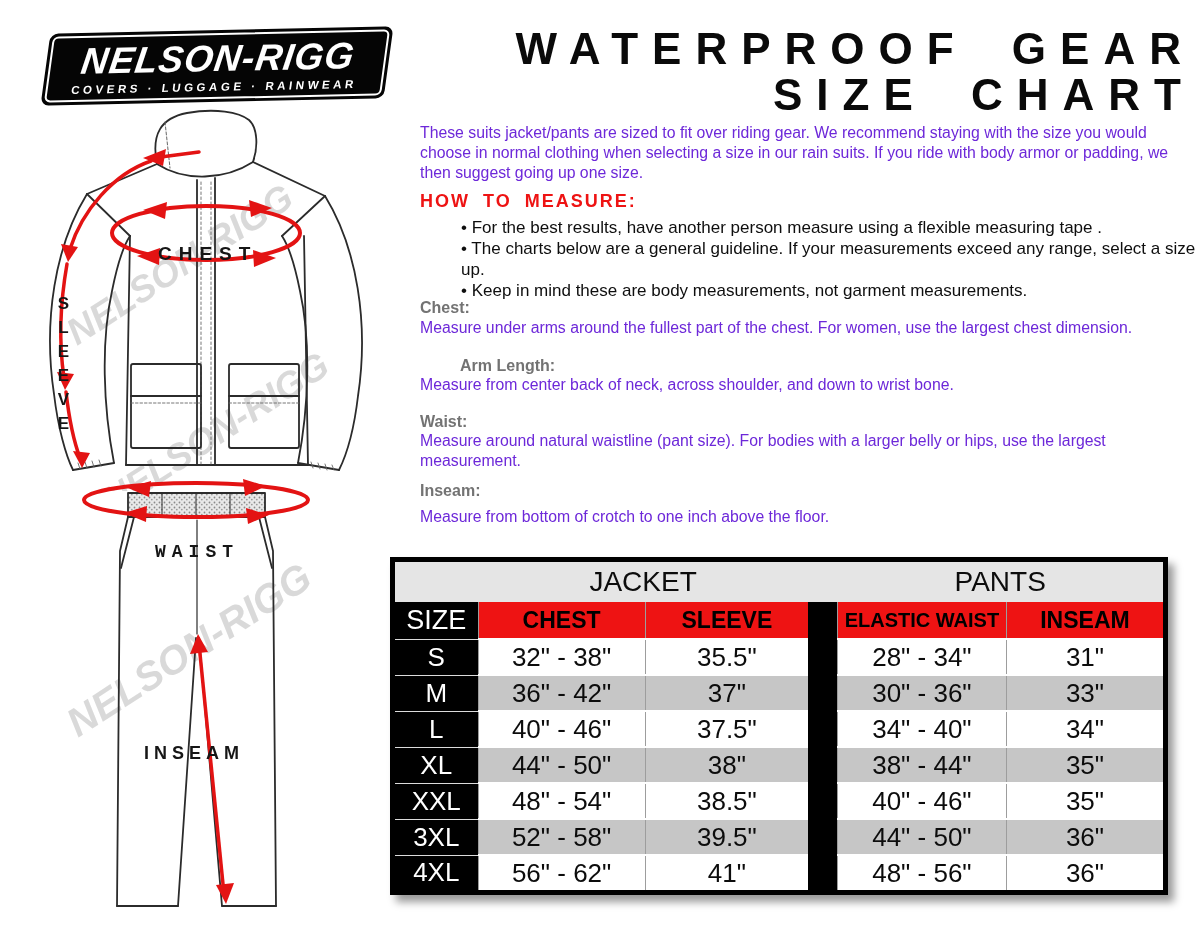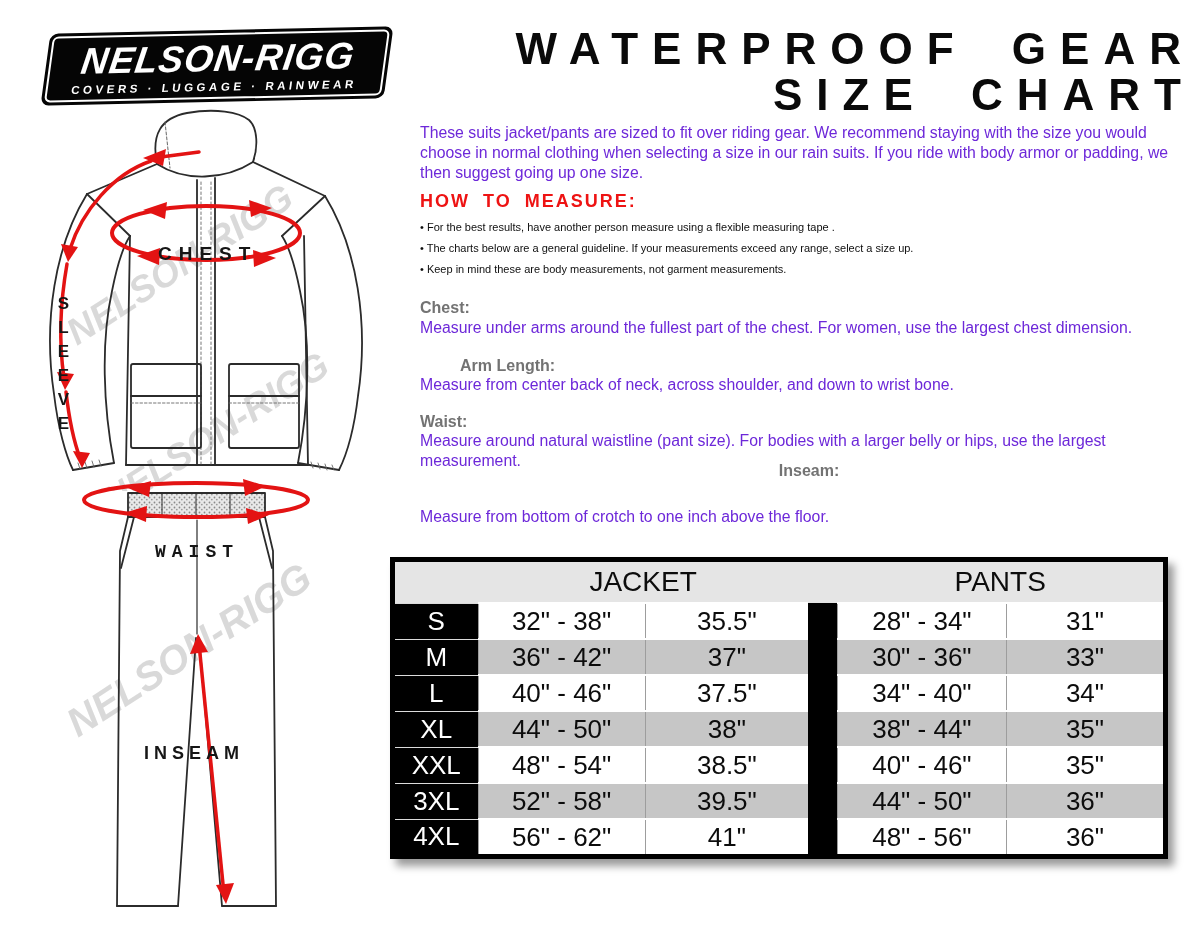--- a/index.html
+++ b/index.html
@@ -18,21 +18,21 @@
 
   
   .title{position:absolute;left:415px;top:26px;width:780px;text-align:right;
          font-weight:bold;color:#0a0a0a;}
   .title-line{font-size:44px;letter-spacing:14px;word-spacing:18px;line-height:46px;white-space:nowrap;}
 
   
   .rt{position:absolute;left:420px;width:778px;}
   .body-text{font-size:15.8px;line-height:20px;color:#6d28d9;}
   .htm-heading{font-size:18px;font-weight:bold;color:#ee1313;letter-spacing:2px;word-spacing:6px;}
-  .bullet{font-size:11px;line-height:21px;color:#0e0e0e;}
+  .bullet{font-size:17px;line-height:21px;color:#0e0e0e;margin-left:41px;}
   .sec-label{font-size:16px;font-weight:bold;color:#737373;}
 
   
   .diagram-label{position:absolute;font-weight:bold;color:#161616;white-space:nowrap;}
   .lbl-chest{left:158px;top:243px;font-size:19px;letter-spacing:7px;}
   .lbl-sleeve{left:53px;top:294px;font-size:17px;letter-spacing:5px;
               writing-mode:vertical-lr;text-orientation:upright;}
   .lbl-waist{left:155px;top:542px;font-size:18px;letter-spacing:6px;font-family:Liberation Mono, monospace;}
   .lbl-inseam{left:144px;top:743px;font-size:18px;letter-spacing:5px;}
   svg{position:absolute;}
@@ -84,21 +84,21 @@
 
   <div class="rt sec-label" style="top:299px;">Chest:</div>
   <div class="rt body-text" style="top:318px;">Measure under arms around the fullest part of the chest. For women, use the largest chest dimension.</div>
 
   <div class="rt sec-label" style="top:357px;margin-left:40px;">Arm Length:</div>
   <div class="rt body-text" style="top:375px;">Measure from center back of neck, across shoulder, and down to wrist bone.</div>
 
   <div class="rt sec-label" style="top:413px;">Waist:</div>
   <div class="rt body-text" style="top:431px;">Measure around natural waistline (pant size). For bodies with a larger belly or hips, use the largest measurement.</div>
 
-  <div class="rt sec-label" style="top:462px;text-align:center;">Inseam:</div>
+  <div class="rt sec-label" style="top:482px;">Inseam:</div>
   <div class="rt body-text" style="top:507px;">Measure from bottom of crotch to one inch above the floor.</div>
 
   <svg class="svg-jacket" width="385" height="385" viewBox="0 0 385 385">
     <g fill="#b5b5b5" opacity="0.5" font-family="Liberation Sans, sans-serif" font-weight="bold" font-style="italic">
       <text font-size="37" transform="translate(52,240) rotate(-33)">NELSON-RIGG</text>
       <text font-size="37" transform="translate(88,408) rotate(-33)">NELSON-RIGG</text>
     </g>
     <g stroke="#2b2b2b" stroke-width="1.8" fill="none" stroke-linejoin="round" stroke-linecap="round">
       <path d="M132,58 C126,28 136,12 162,7 C190,2 214,6 224,14 C233,22 233,42 228,56"></path>
       <path d="M132,58 C160,76 200,74 228,56"></path>
@@ -197,20 +197,28 @@
         <col style="width:168px">
         <col style="width:158px">
     </colgroup>
     <tbody>
     <tr class="grp-row">
       <td></td>
       <td colspan="2">JACKET</td>
       <td></td>
       <td colspan="2">PANTS</td>
     </tr>
+    <tr class="hdr-row">
+      <td class="size-h">SIZE</td>
+      <td class="red">CHEST</td>
+      <td class="red">SLEEVE</td>
+      <td class="sep"></td>
+      <td class="red red-sm">ELASTIC WAIST</td>
+      <td class="red">INSEAM</td>
+    </tr>
     <tr class="data-row">
       <td class="size-c">S</td>
       <td class="val">32" - 38"</td>
       <td class="val">35.5"</td>
       <td class="sep"></td>
       <td class="val">28" - 34"</td>
       <td class="val">31"</td>
     </tr>
     <tr class="data-row alt">
       <td class="size-c">M</td>

